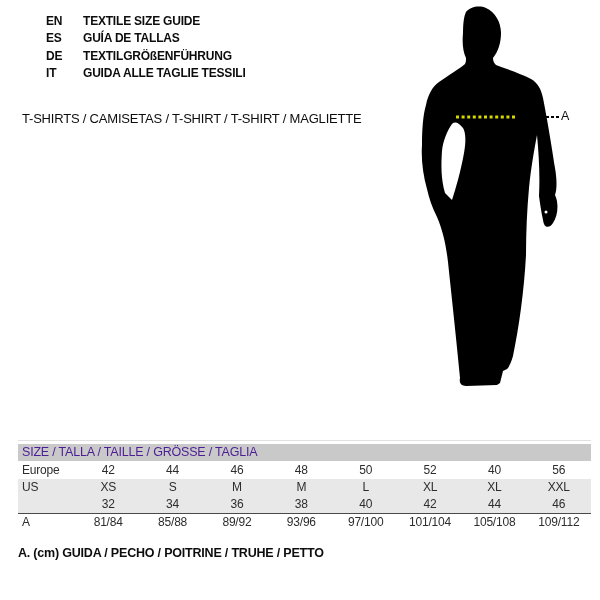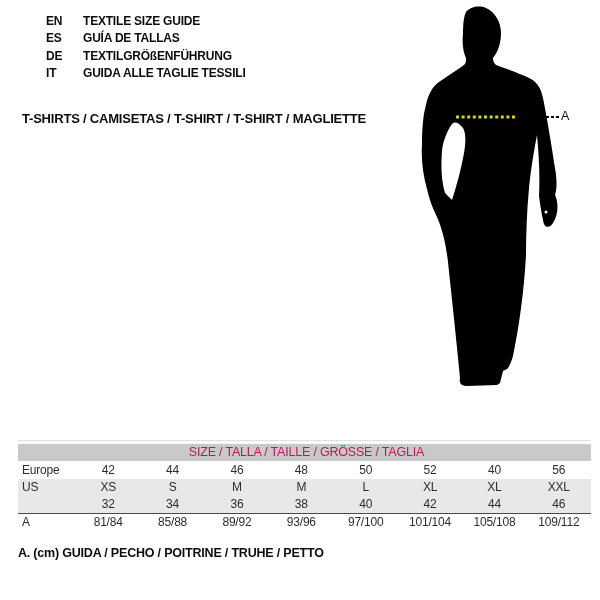--- a/index.html
+++ b/index.html
@@ -7,37 +7,37 @@
     position:relative;width:600px;height:600px;background:#ffffff;
     font-family:"Liberation Sans","DejaVu Sans",sans-serif;color:#111;
     overflow:hidden;letter-spacing:-0.2px;
   }
   
   .lang-list{position:absolute;left:22px;top:13px;}
   .lang-row{display:flex;font-size:12px;font-weight:700;line-height:17.4px;color:#0d0d0d;padding-left:24px;}
   .lang-code{width:37px;flex:0 0 37px;}
   
   .categories{position:absolute;left:22px;top:109px;}
-  .cat-line{font-size:13px;font-weight:700;line-height:19.5px;color:#0d0d0d;}
+  .cat-line{font-size:13px;font-weight:400;line-height:19.5px;color:#0d0d0d;}
   
   .figure-svg{position:absolute;left:0;top:0;width:600px;height:600px;}
   .measure-label{
     position:absolute;left:561px;top:109px;font-size:12.5px;font-weight:400;
     color:#111;letter-spacing:0;
   }
   
   .section-title{position:absolute;left:22px;top:418px;font-size:12.5px;font-weight:700;color:#0d0d0d;}
   
   .size-table{
     position:absolute;left:18px;top:440px;width:573px;
     border-top:1px solid #e0e0e0;padding-top:3px;
   }
   .thead{
-    height:17px;line-height:17px;background:#c9c9c9;color:#be185d;
-    font-size:12.5px;font-weight:400;padding-left:4px;margin-bottom:1px;text-align:center;
+    height:17px;line-height:17px;background:#c9c9c9;color:#4c1d95;
+    font-size:12.5px;font-weight:400;padding-left:4px;margin-bottom:1px;
   }
   .trow{
     display:grid;grid-template-columns:58px repeat(8,1fr);
     height:17px;line-height:17px;font-size:12px;color:#2d2d2d;
   }
   .trow .tc{text-align:center;}
   .trow .tl{text-align:left;padding-left:4px;}
   .trow.band{background:#e8e8e8;}
   .trow.rule{border-top:1px solid #4a4a4a;}
   

